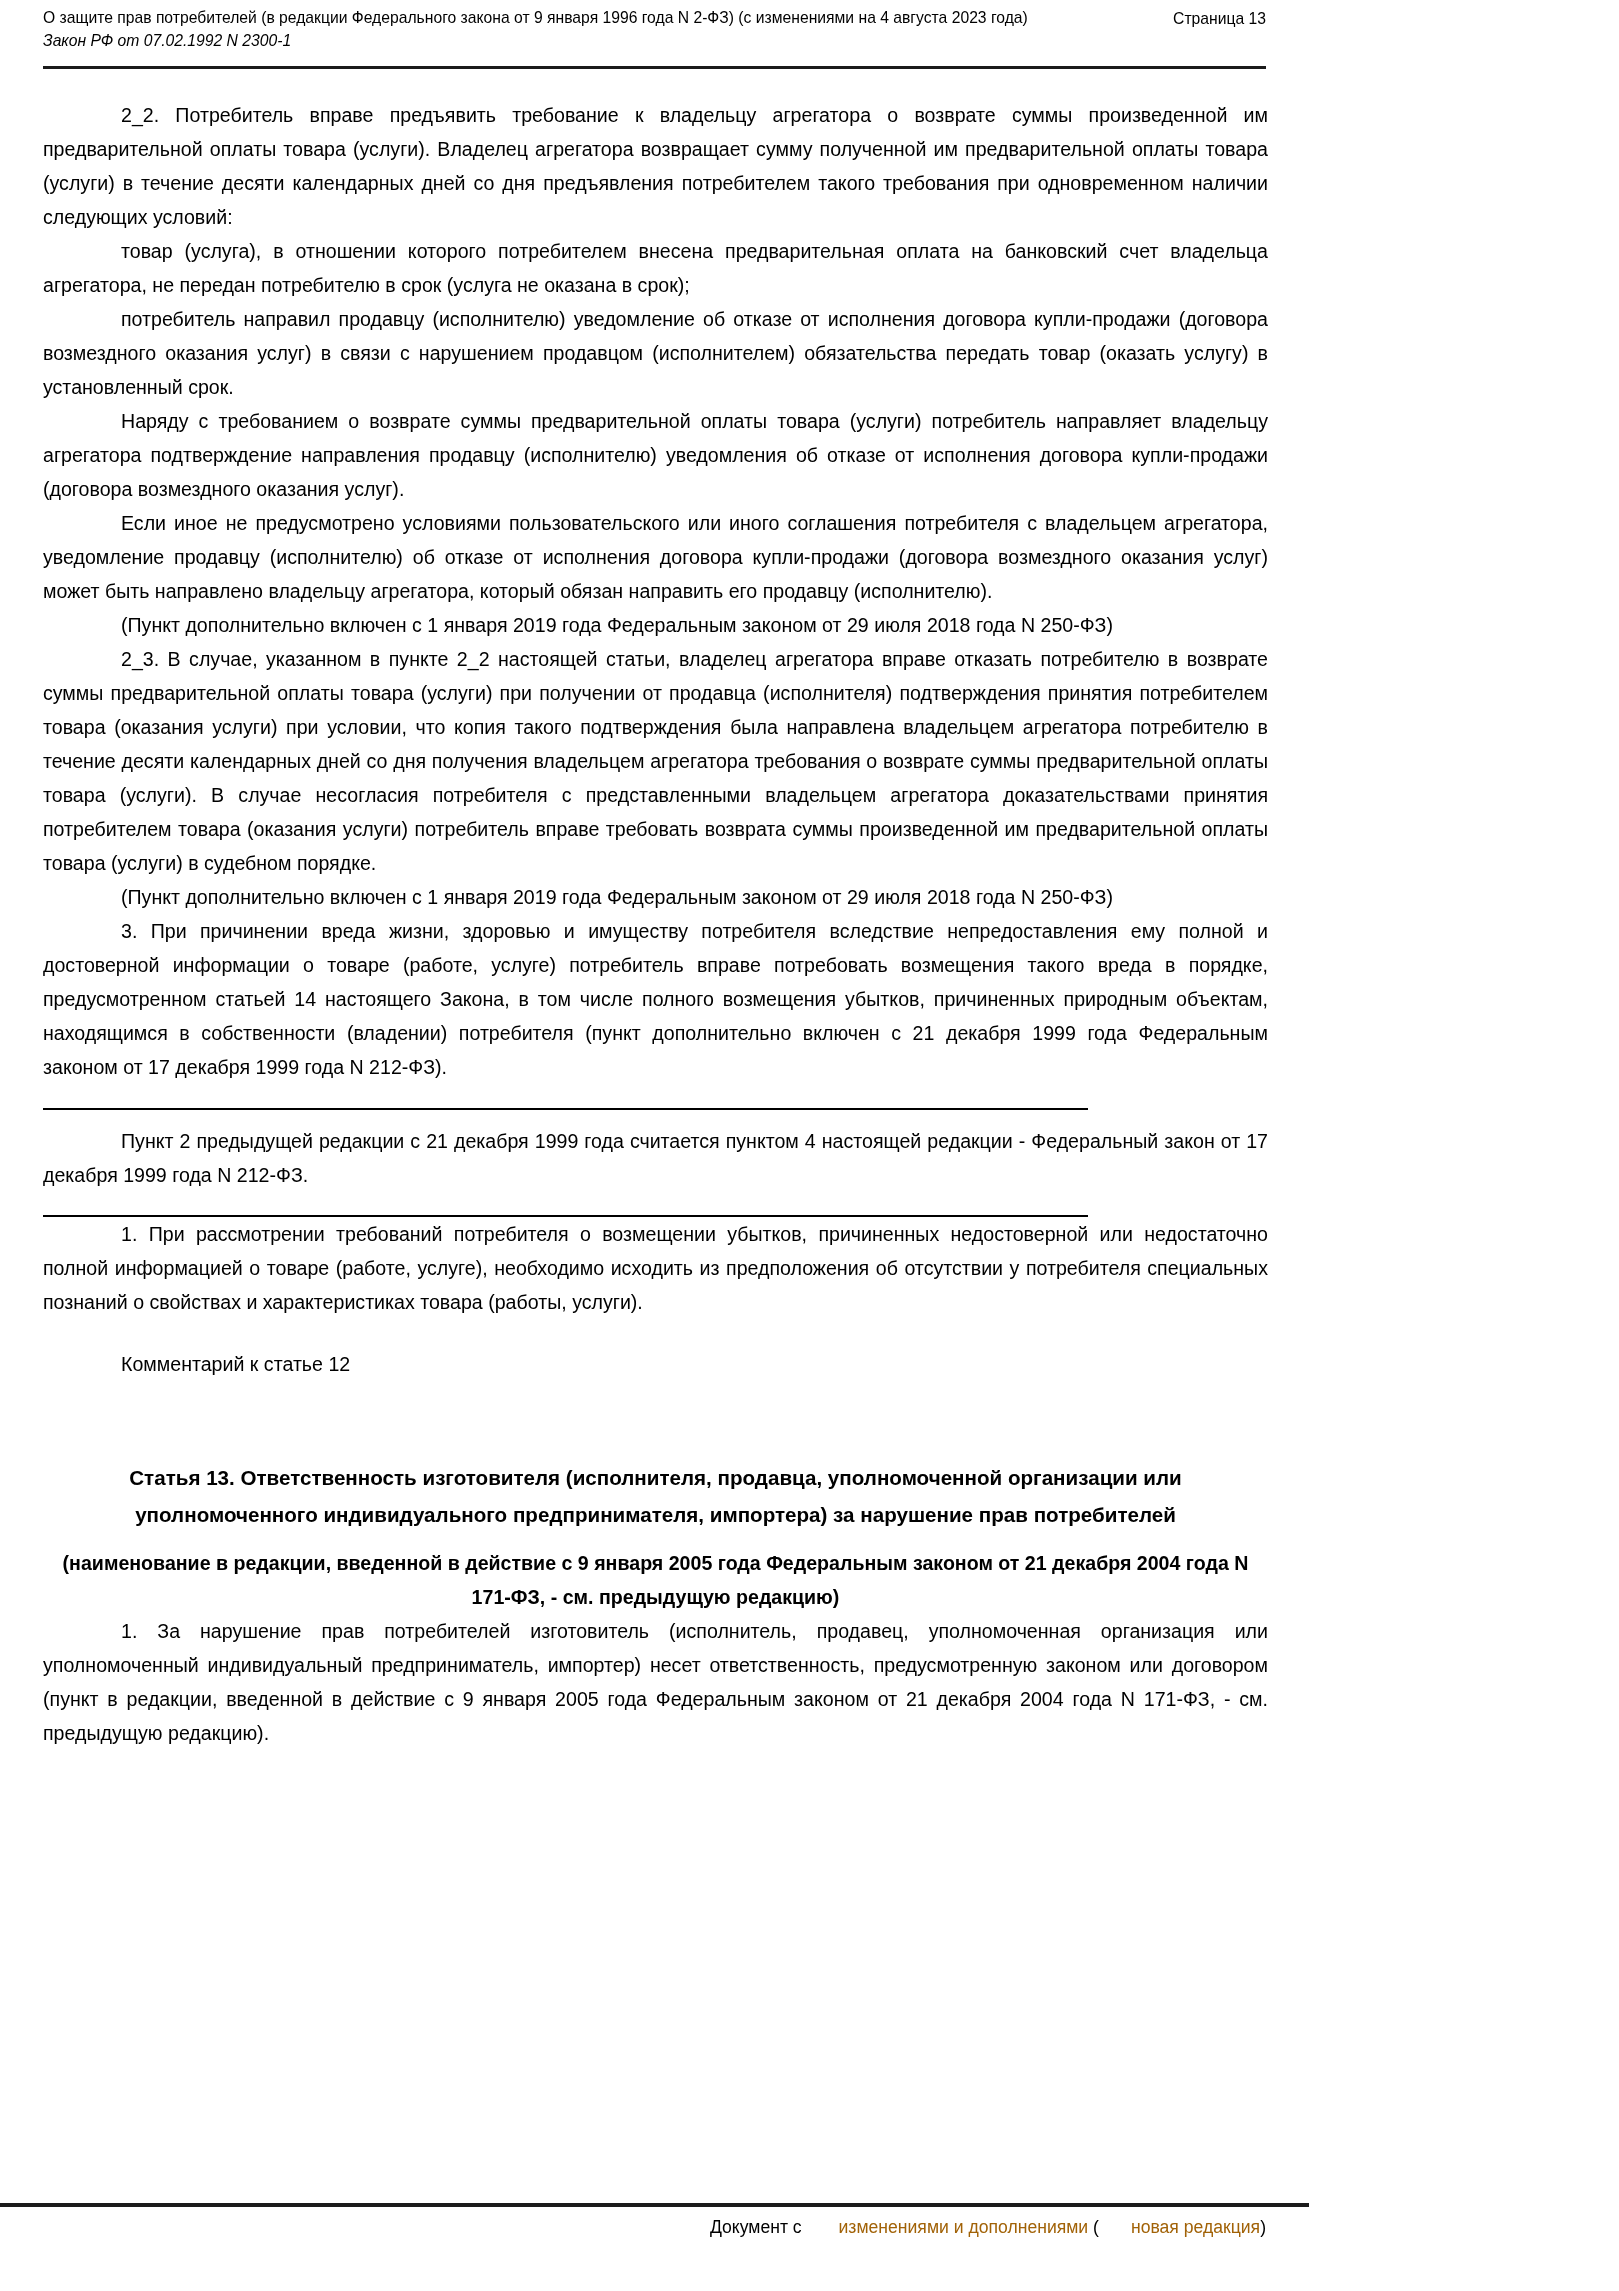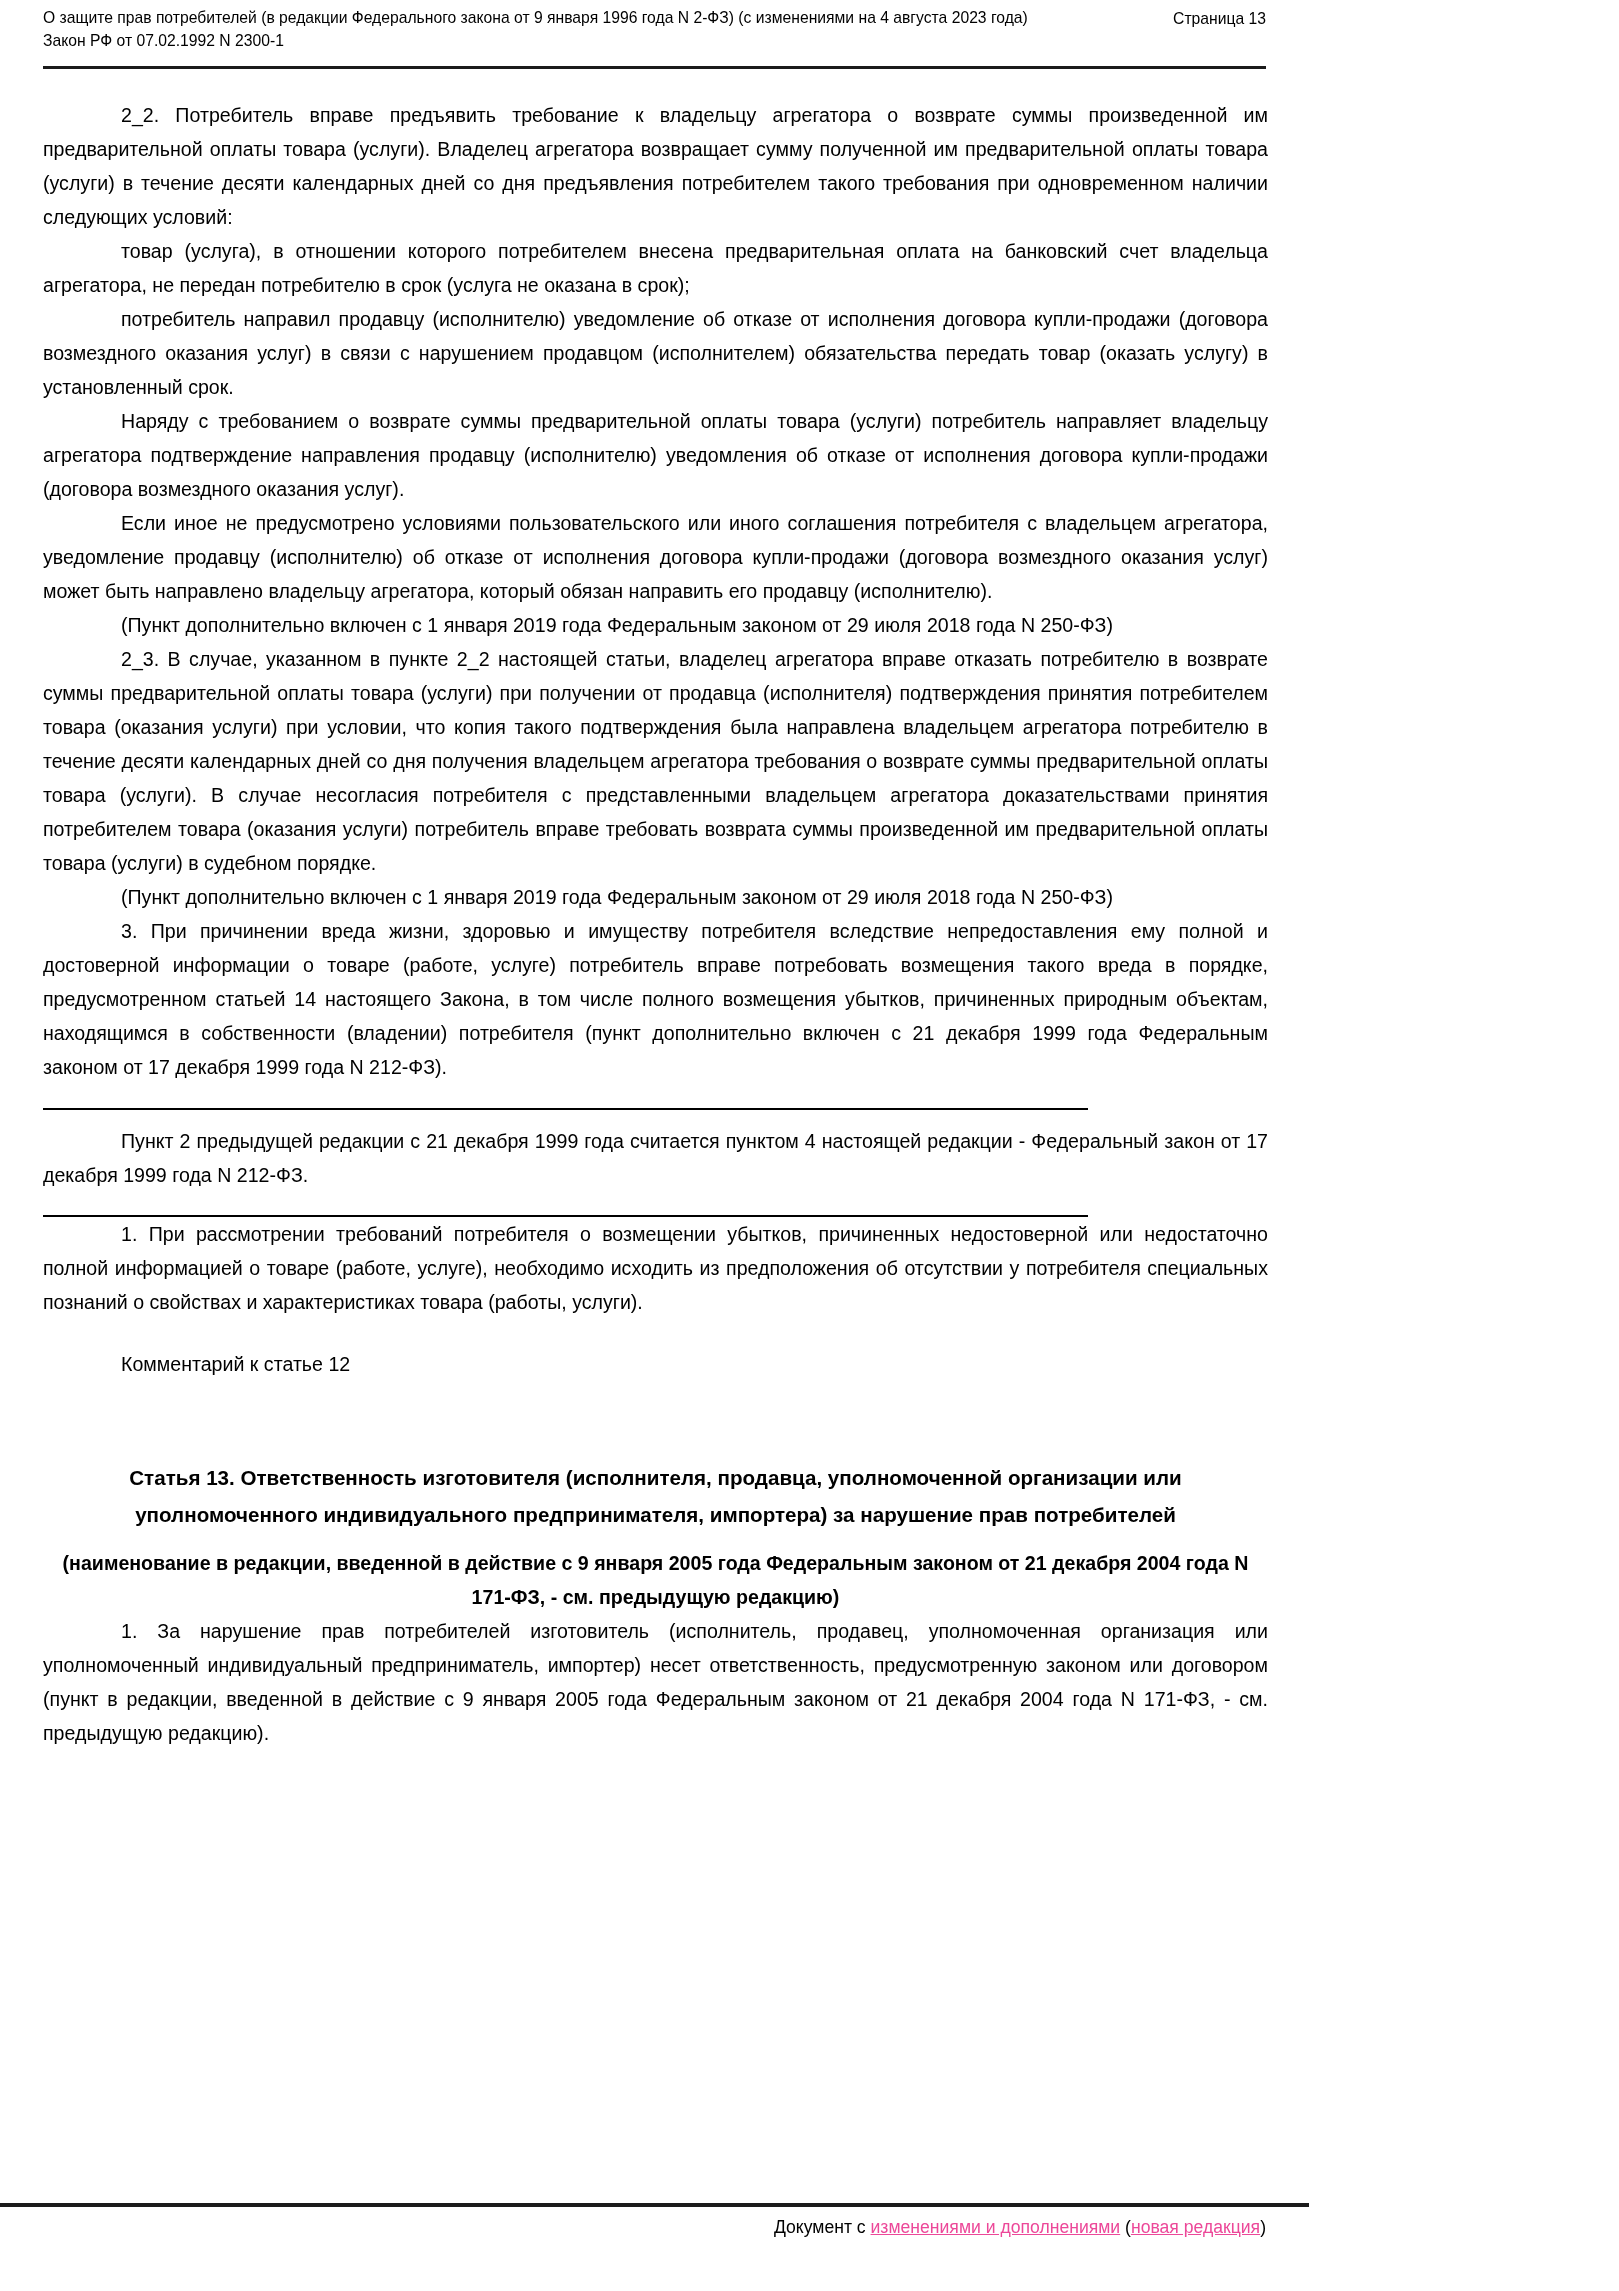--- a/index.html
+++ b/index.html
@@ -11,21 +11,21 @@
     color:#000000;
     font-family:"Liberation Sans", sans-serif;
     overflow:hidden;
   }
 
   
   .hdr { padding:6.9px 43px 0 43px; font-size:15.7px; line-height:22.5px; }
   .hdr-row { display:flex; justify-content:space-between; align-items:flex-start; }
   .hdr-title { width:1274px; }
   .hdr-page { white-space:nowrap; padding-top:1px; }
-  .hdr-ref { }
+  .hdr-ref { font-style:italic; }
   .rule { height:3.9px; background:#1b1b1b; }
   .hdr .rule { margin-top:12.7px; }
 
   
   .content {
     padding:29px 41px 0 43px;
     font-size:19.6px;
     line-height:34px;
     text-align:justify;
   }
@@ -60,21 +60,21 @@
   .ftr {
     position:absolute;
     left:0; right:0; top:2203px;
     height:88px;
     background:#ffffff;
     font-size:17.6px;
     line-height:23.5px;
   }
   .ftr-right { padding:8.8px 43px 0 43px; text-align:right; }
   .ftr-left  { padding:7.8px 43px 0 43px; text-align:left; }
-  a.doc-link { color:#ec4899; text-decoration:underline; cursor:pointer; }
+  a.doc-link { color:#a16207; cursor:pointer;margin-left:32px; }
 </style>
 </head>
 <body>
 
 <div class="page">
 
   <div class="hdr">
     <div class="hdr-row">
       <div class="hdr-title">О защите прав потребителей (в редакции Федерального закона от 9 января 1996 года N 2-ФЗ) (с изменениями на 4 августа 2023 года)</div>
       <div class="hdr-page">Страница 13</div>

